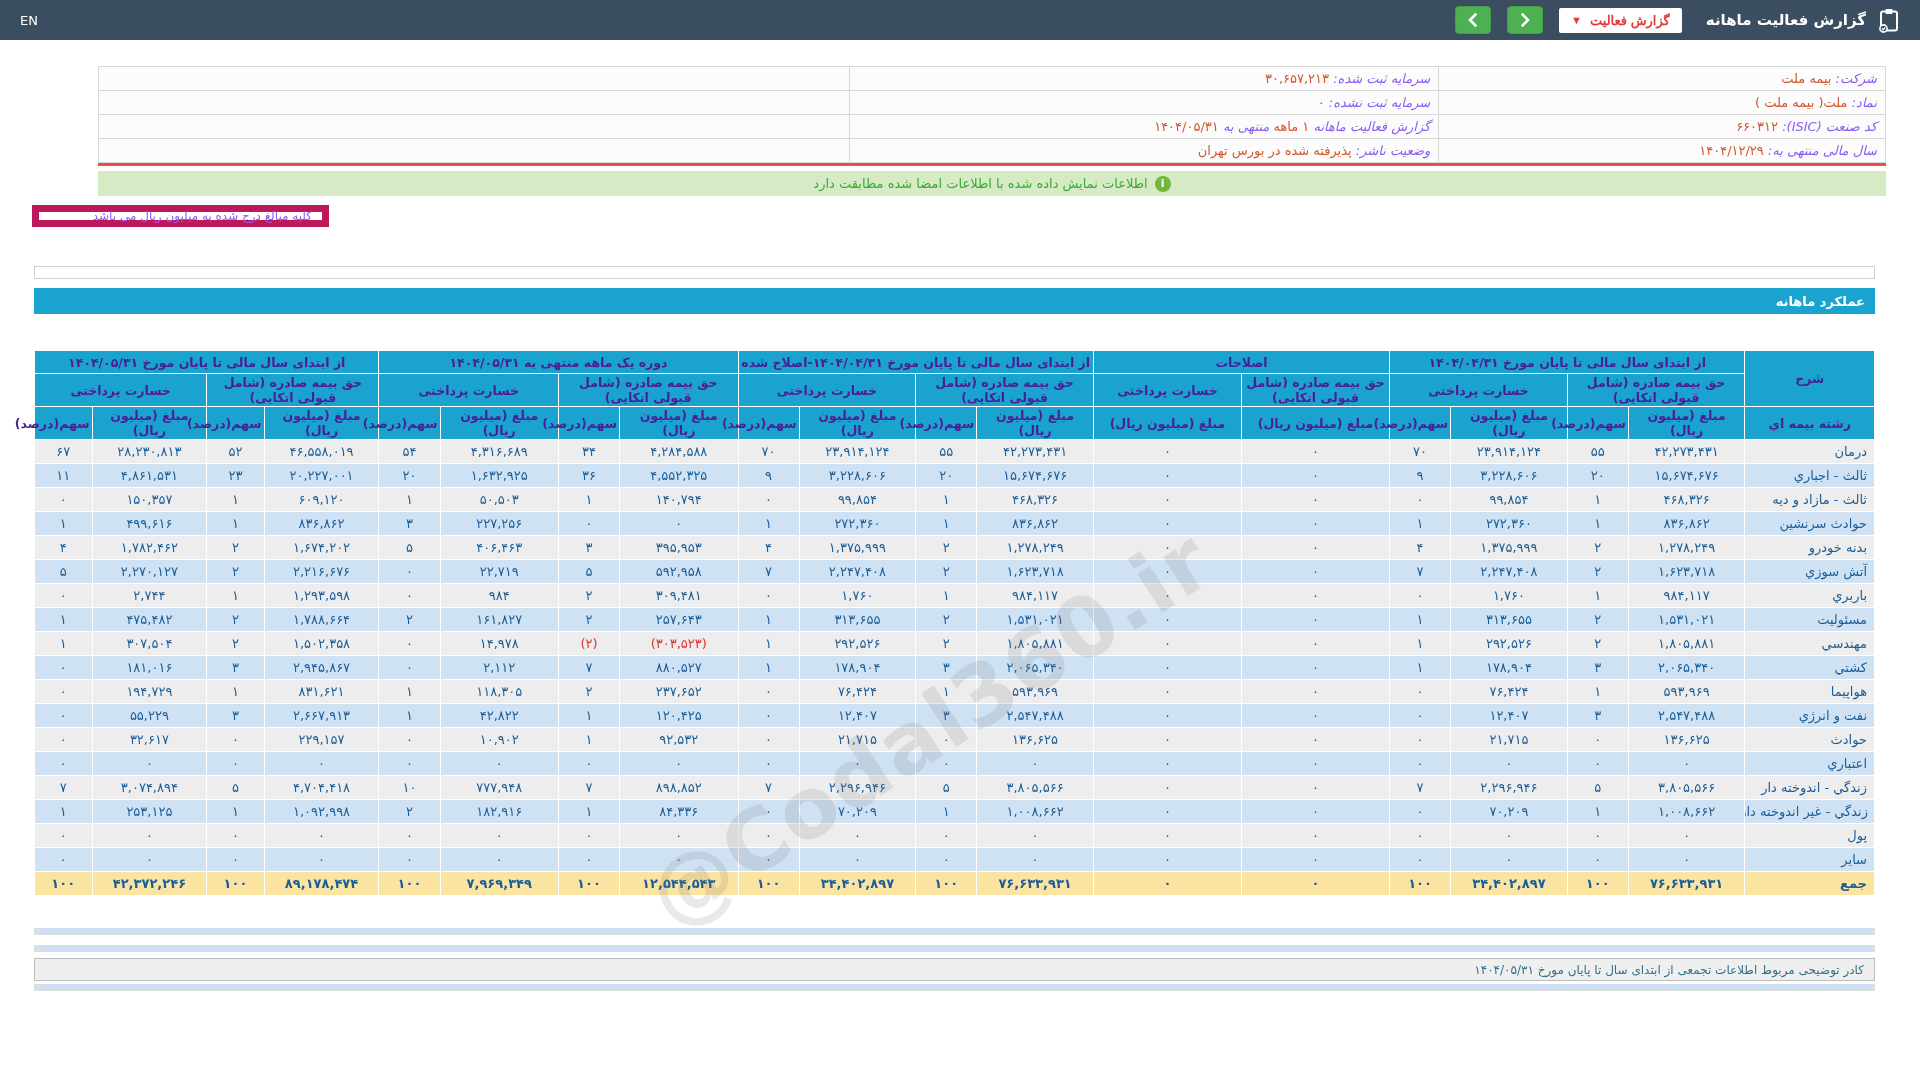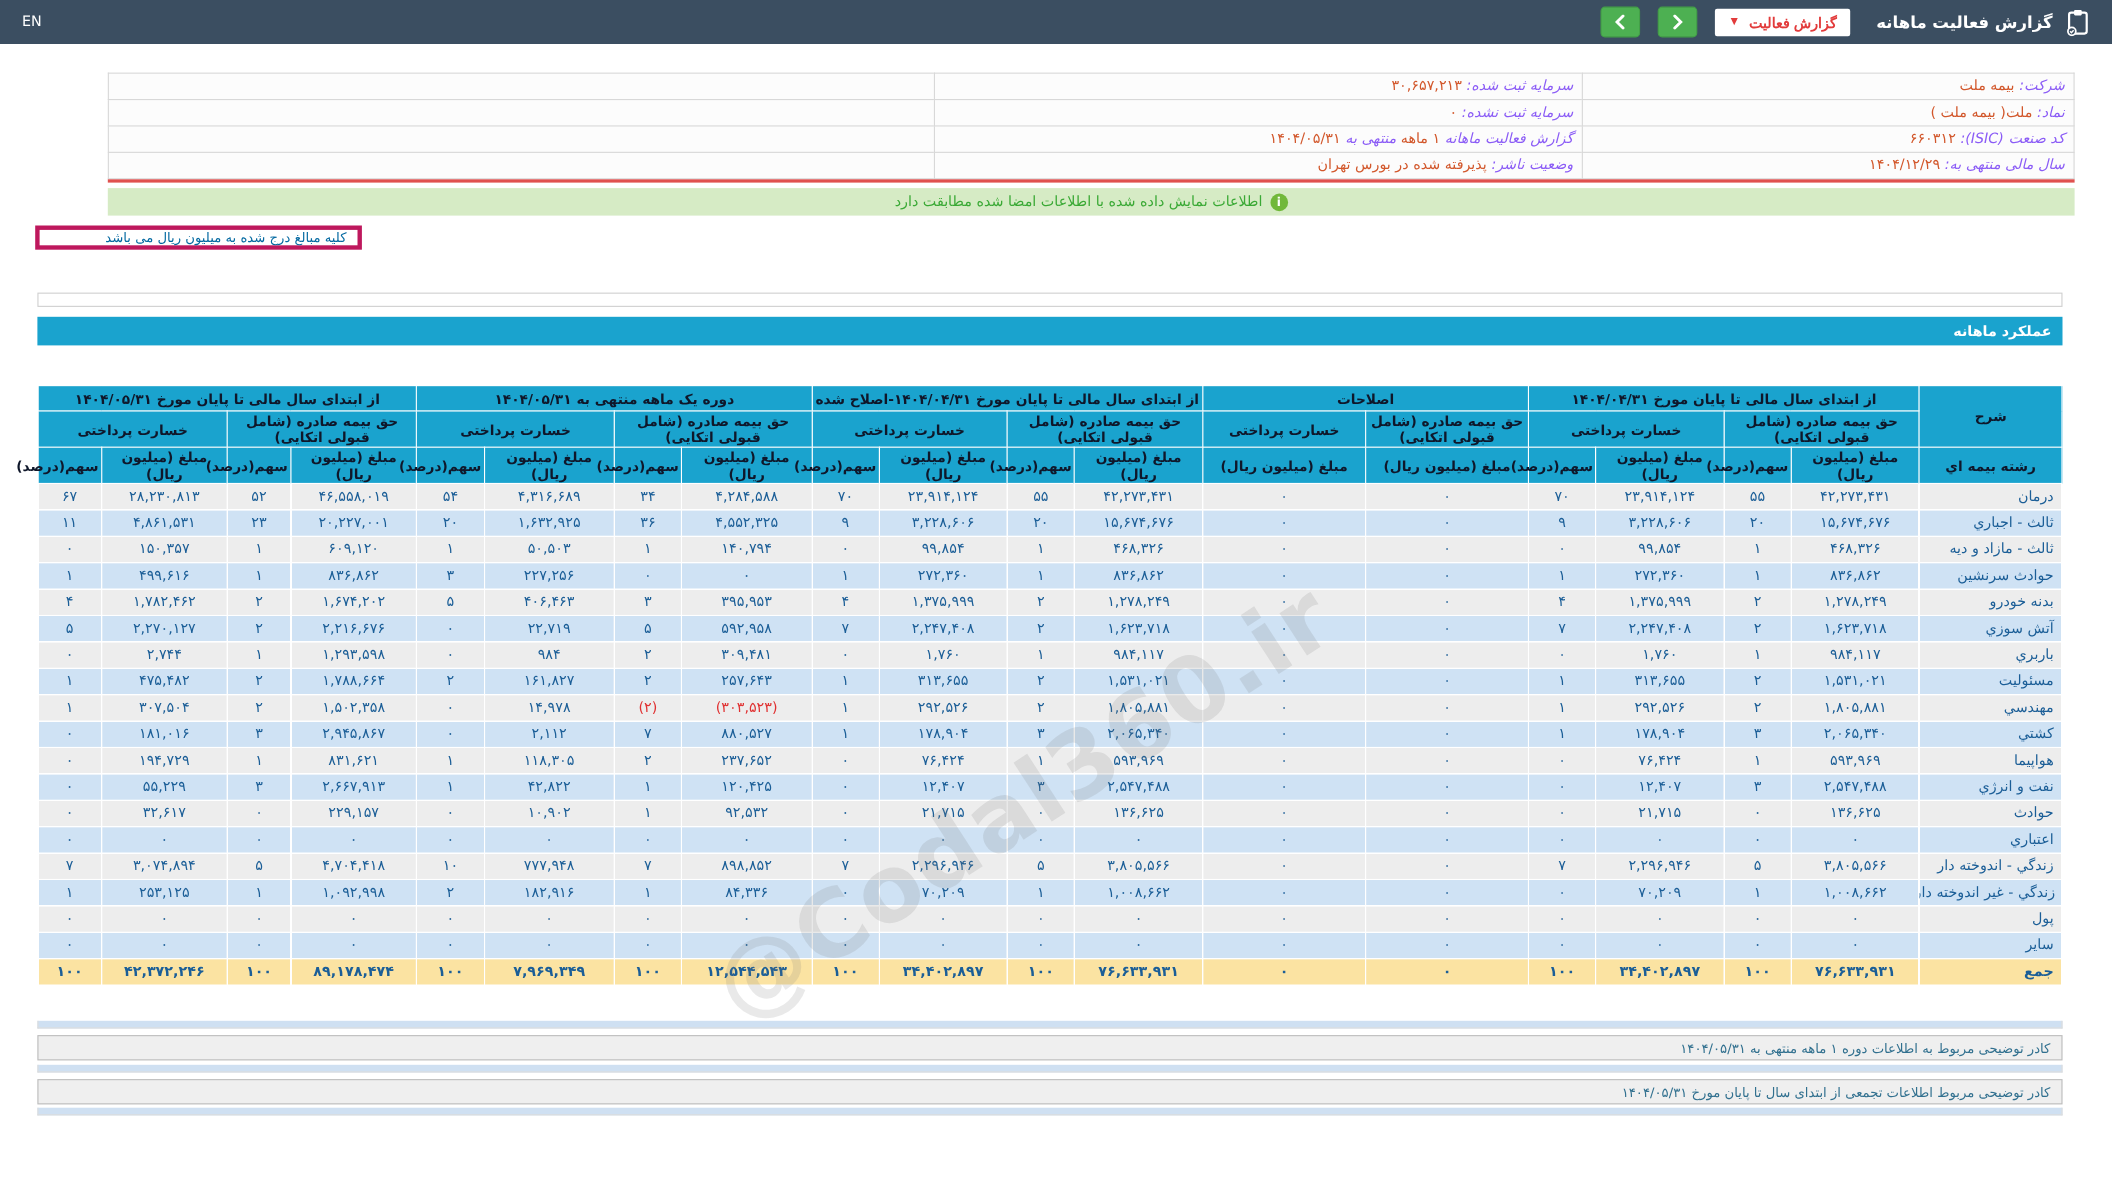--- a/index.html
+++ b/index.html
@@ -47,39 +47,39 @@
     color:#3aa935; font-size:13px;
   }
   .i-icon {
     width:16px; height:16px; border-radius:50%; background:#71b83a; color:#fff;
     font-size:11px; font-weight:bold; display:inline-flex; align-items:center;
     justify-content:center; font-style:normal;
   }
   
   .unit-box {
     margin:9px 0 0 0; margin-right:1591px; width:297px; height:22px;
-    border:4px solid #be185d; background:#fff; font-size:12px; color:#0369a1;
+    border:7px solid #be185d; background:#fff; font-size:12px; color:#8b5cf6;
     display:flex; align-items:center; justify-content:flex-start; padding:0 10px;
   }
   
   .section-wrap { width:1841px; margin:39px 45px 0 0; margin-right:45px;border-radius:24px; }
   .empty-strip { height:13px; border:1px solid #cfcfcf; background:#fff; margin-bottom:9px; }
   .section-bar {
     height:26px; background:#1aa3ce; color:#fff; font-size:13px; font-weight:bold;
     display:flex; align-items:center; padding:0 10px;
   }
   .section-note {
     height:28px; border:1px solid #cfcfcf; border-top:none; background:#fff;
     display:flex; align-items:center; padding:0 10px; font-size:13px; font-weight:bold; color:#111;
   }
   
   .table-wrap { position:relative; width:1841px; margin:36px 45px 0 0; }
   table.main { width:100%; border-collapse:collapse; table-layout:fixed; }
   table.main th {
-    background:#1aa3ce; color:#0f172a; font-size:12.5px; font-weight:bold;
+    background:#1aa3ce; color:#4c1d95; font-size:12.5px; font-weight:bold;
     border:1px solid #ffffff; height:23px; text-align:center; padding:1px 2px;
   }
   table.main td {
     font-size:13px; color:#1b5e97; border:1px solid #ffffff; height:24px;
     text-align:center; padding:1px 4px; white-space:nowrap; overflow:hidden;
   }
   table.main td.num { direction:ltr; }
   table.main td.lbl { text-align:right; padding-right:7px; }
   tr.r-odd td { background:#ededed; }
   tr.r-even td { background:#cfe2f4; }
@@ -668,20 +668,19 @@
           <td class="num">۱۰۰</td>
         </tr>
       </tbody>
     </table>
 </div>
 
 <div class="footer-wrap">
   <div class="f-gap4"></div>
     <div class="f-bar"></div>
   <div class="f-gap6"></div>
-  <div class="f-box">کادر توضیحی مربوط به اطلاعات دوره ۱ ماهه منتهی به ۱۴۰۴/۰۵/۳۱</div>
   <div class="f-gap4"></div>
     <div class="f-bar"></div>
   <div class="f-gap6"></div>
   <div class="f-box">کادر توضیحی مربوط اطلاعات تجمعی از ابتدای سال تا پایان مورخ ۱۴۰۴/۰۵/۳۱</div>
   <div class="f-gap3"></div>
     <div class="f-bar"></div>
 </div>
 
 </body></html>

